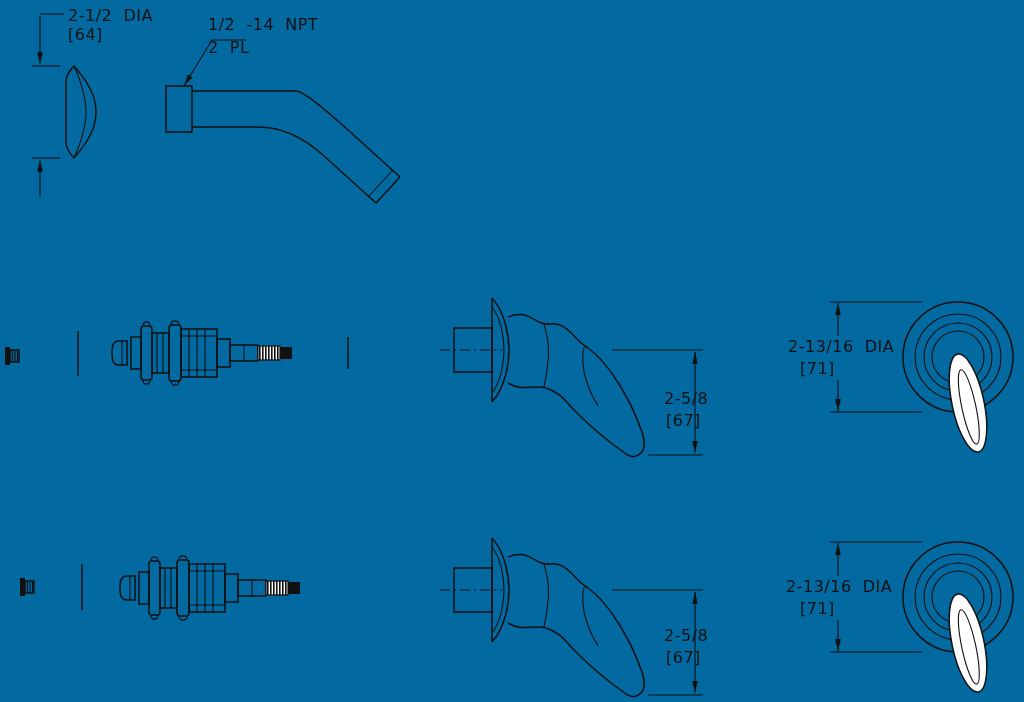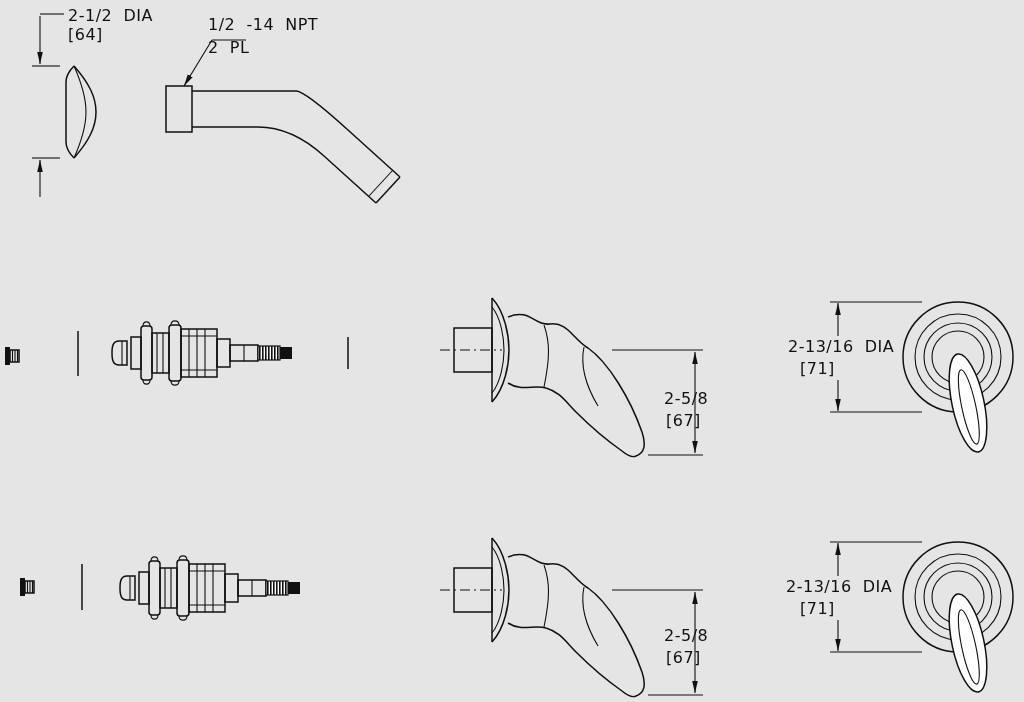--- a/index.html
+++ b/index.html
@@ -1,16 +1,16 @@
 <!DOCTYPE html>
 <html><head>
 <meta charset="utf-8">
 <style>
   html,body{margin:0;padding:0;background:#fff;}
-  .stage{position:relative;width:1024px;height:702px;background:#e5e5e5;overflow:hidden;}
+  .stage{position:relative;width:1024px;height:702px;background:#0369a1;overflow:hidden;}
   svg{display:block;}
   svg text{
     font-family:"DejaVu Sans", sans-serif;
     font-size:16px;
     letter-spacing:0.5px;
     fill:#111;
     stroke:none;
     white-space:pre;
   }
   .ln{fill:none;stroke:#111;stroke-width:1.5;}

